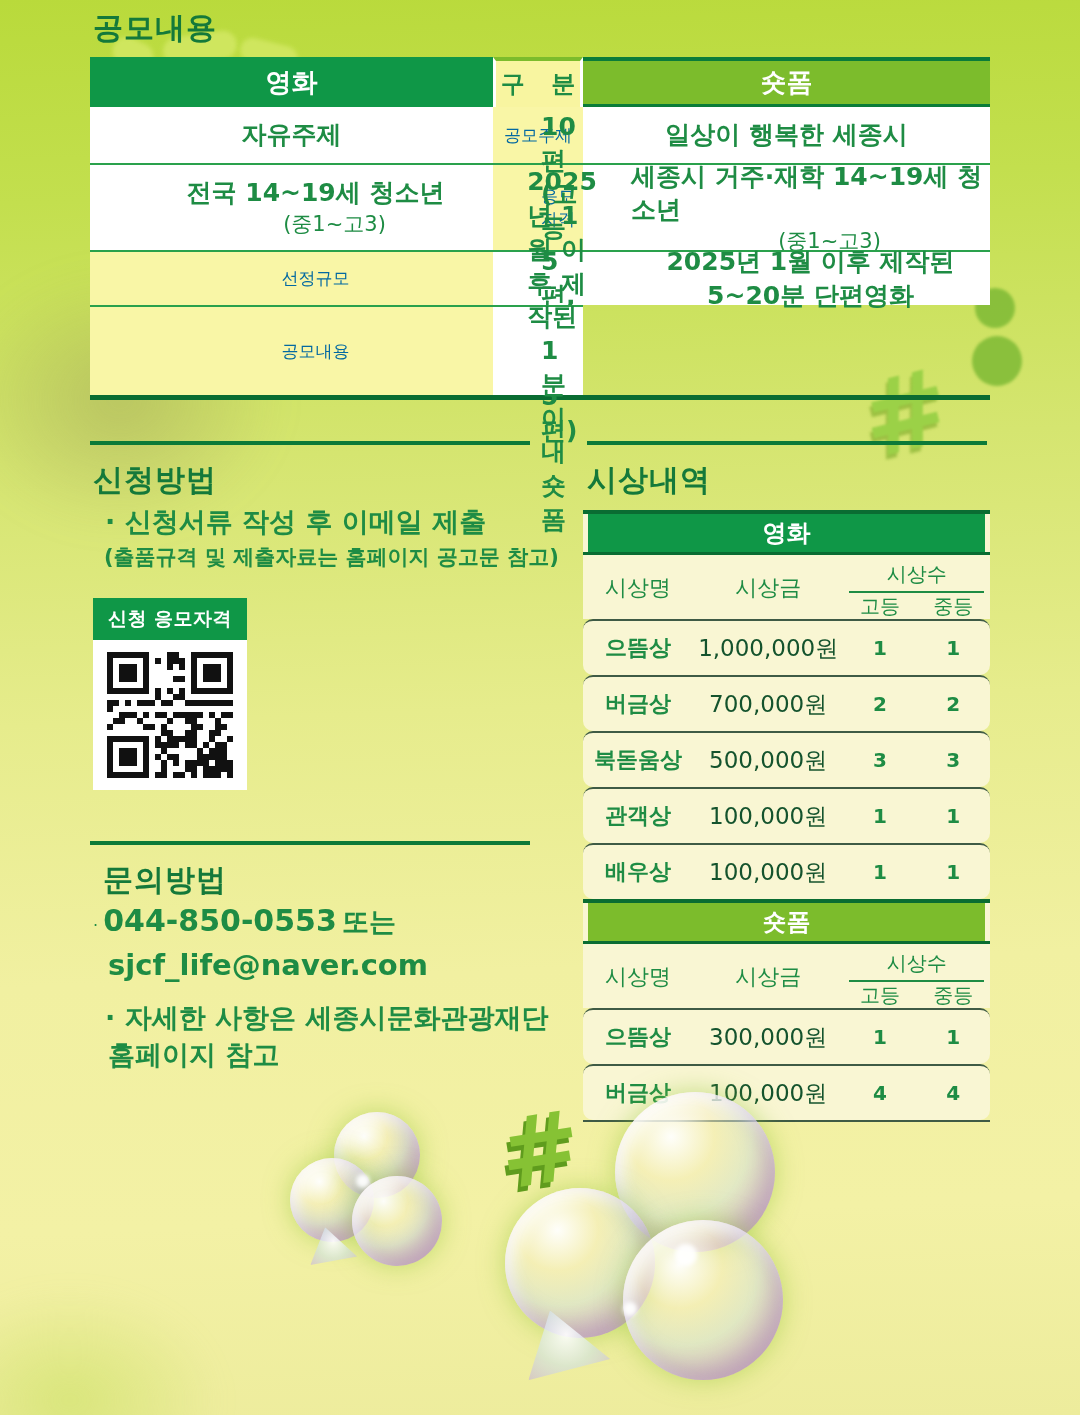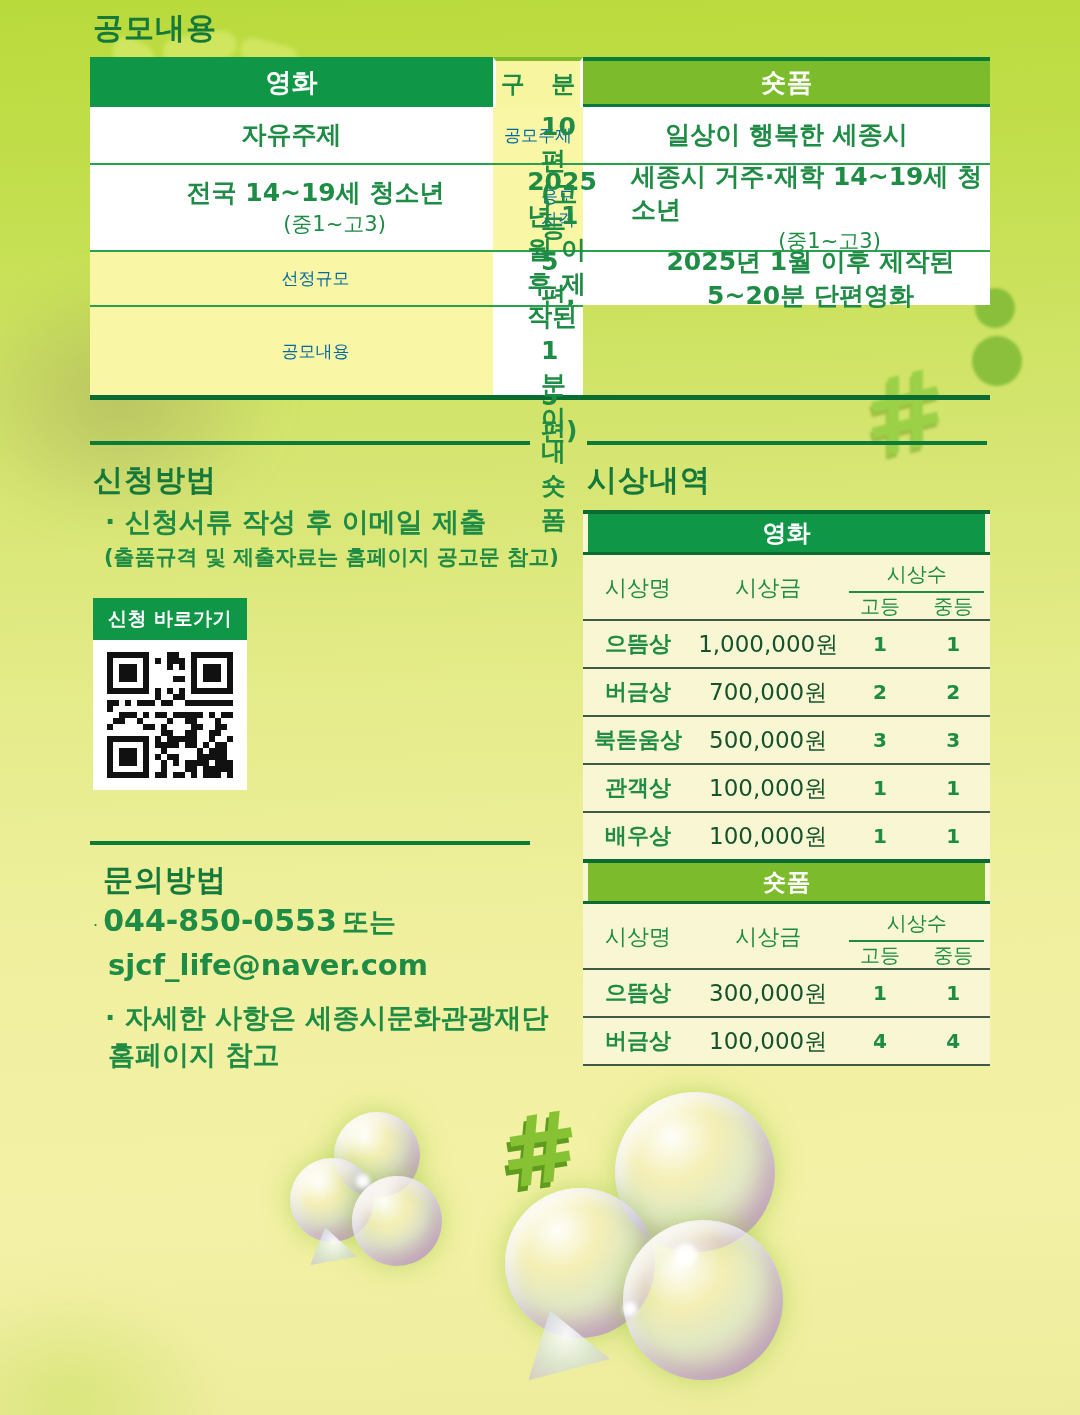--- a/index.html
+++ b/index.html
@@ -70,22 +70,22 @@
     color:#ffffff;font-size:24px;font-weight:800;background:#0f9747;}
   .aw-band-in.lime{background:#7cbc2c;}
   .aw-sub{background:#f9f6d3;height:64px;display:grid;grid-template-columns:27% 37% 36%;
     color:#1e8c44;font-weight:400;}
   .aw-sub .lbl{display:flex;align-items:center;justify-content:center;font-size:22px;}
   .cnt-group{display:flex;flex-direction:column;}
   .cnt-top{height:33px;display:flex;align-items:flex-end;justify-content:center;font-size:20px;
     border-bottom:2px solid #1e8c44;margin:0 6px;padding-bottom:3px;}
   .cnt-bottom{flex:1;display:flex;align-items:center;}
   .cnt-bottom span{width:50%;text-align:center;font-size:20px;}
-  .aw-row{background:#f9f6d3;height:48px;display:grid;grid-template-columns:27% 37% 18% 18%;
-    border-top:2px solid #3f5b45;align-items:center;box-sizing:border-box;}
+  .aw-row{background:#f9f6d3;height:56px;display:grid;grid-template-columns:27% 37% 18% 18%;
+    border-top:2px solid #3f5b45;align-items:center;box-sizing:border-box;border-radius:10px;}
   .aw-row .nm{text-align:center;color:#1e8c44;font-size:22px;font-weight:800;}
   .aw-row .pz{text-align:center;color:#14532d;font-size:23px;font-weight:400;}
   .aw-row .ct{text-align:center;color:#1e8c44;font-size:20px;font-weight:600;}
 
   
   .c-phone{position:absolute;left:93px;top:903px;color:#1e8c44;z-index:2;}
   .c-phone .num{font-size:30px;font-weight:800;}
   .c-phone .suf{font-size:27px;font-weight:600;}
   .c-email{position:absolute;left:108px;top:948px;color:#1e8c44;font-size:29px;font-weight:800;z-index:2;}
   .c-note1{left:93px;top:1000px;}
@@ -171,21 +171,21 @@
 
   <div class="divider dv-apply"></div>
   <h2 class="sec-title t-apply">신청방법</h2>
   <div class="bullet-line b-apply">
     <span>·</span>
     <span>신청서류 작성 후 이메일 제출</span>
   </div>
   <div class="apply-note">(출품규격 및 제출자료는 홈페이지 공고문 참고)</div>
 
   <div class="qr-box">
-    <div class="qr-label">신청 바로가기</div>
+    <div class="qr-label">신청 응모자격</div>
     <div class="qr-body">
         <svg width="134" height="134" viewBox="-4 -4 134 134" xmlns="http://www.w3.org/2000/svg">
           <rect x="-4" y="-4" width="134" height="134" fill="#fff"></rect>
           <rect x="0" y="0" width="6" height="6" fill="#111"></rect>
           <rect x="6" y="0" width="6" height="6" fill="#111"></rect>
           <rect x="12" y="0" width="6" height="6" fill="#111"></rect>
           <rect x="18" y="0" width="6" height="6" fill="#111"></rect>
           <rect x="24" y="0" width="6" height="6" fill="#111"></rect>
           <rect x="30" y="0" width="6" height="6" fill="#111"></rect>
           <rect x="36" y="0" width="6" height="6" fill="#111"></rect>

